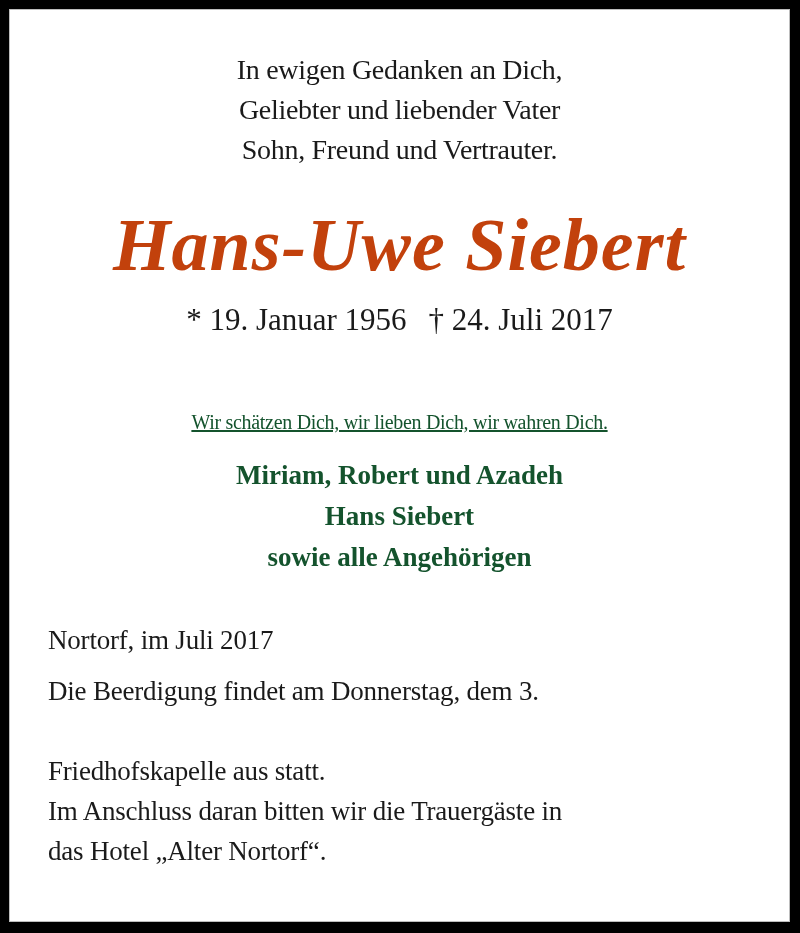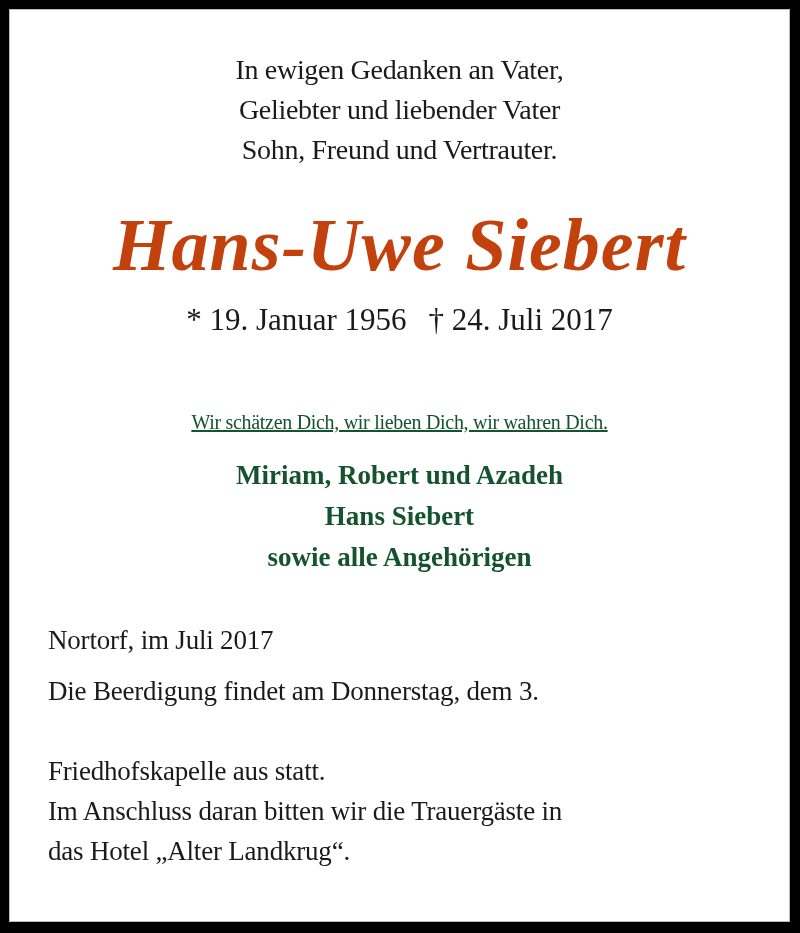--- a/index.html
+++ b/index.html
@@ -74,36 +74,36 @@
       line-height: 28px;
       letter-spacing: -0.2px;
       color: #1a1a1a;
     }
   </style>
 </head>
 <body>
 
 <div class="frame">
 
-  <div class="line center verse" style="top:47px;">In ewigen Gedanken an Vater,</div>
+  <div class="line center verse" style="top:47px;">In ewigen Gedanken an Dich,</div>
   <div class="line center verse" style="top:87px;">Geliebter und liebender Vater</div>
   <div class="line center verse" style="top:127px;">Sohn, Freund und Vertrauter.</div>
 
   <div class="line center name" style="top:199px;">Hans-Uwe Siebert</div>
 
   <div class="line center dates" style="top:297px;">
     <span>* 19. Januar 1956</span><span class="sep"></span><span>† 24. Juli 2017</span>
   </div>
 
   <div class="line center motto" style="top:399px;">Wir schätzen Dich, wir lieben Dich, wir wahren Dich.</div>
 
   <div class="line center mourners" style="top:452px;">Miriam, Robert und Azadeh</div>
   <div class="line center mourners" style="top:493px;">Hans Siebert</div>
   <div class="line center mourners" style="top:534px;">sowie alle Angehörigen</div>
 
   <div class="line left body-text" style="top:617px;">Nortorf, im Juli 2017</div>
 
   <div class="line left body-text" style="top:668px;">Die Beerdigung findet am Donnerstag, dem 3.</div>
   <div class="line left body-text" style="top:748px;">Friedhofskapelle aus statt.</div>
   <div class="line left body-text" style="top:788px;">Im Anschluss daran bitten wir die Trauergäste in</div>
-  <div class="line left body-text" style="top:828px;">das Hotel „Alter Landkrug“.</div>
+  <div class="line left body-text" style="top:828px;">das Hotel „Alter Nortorf“.</div>
 
 </div>
 
 </body></html>

